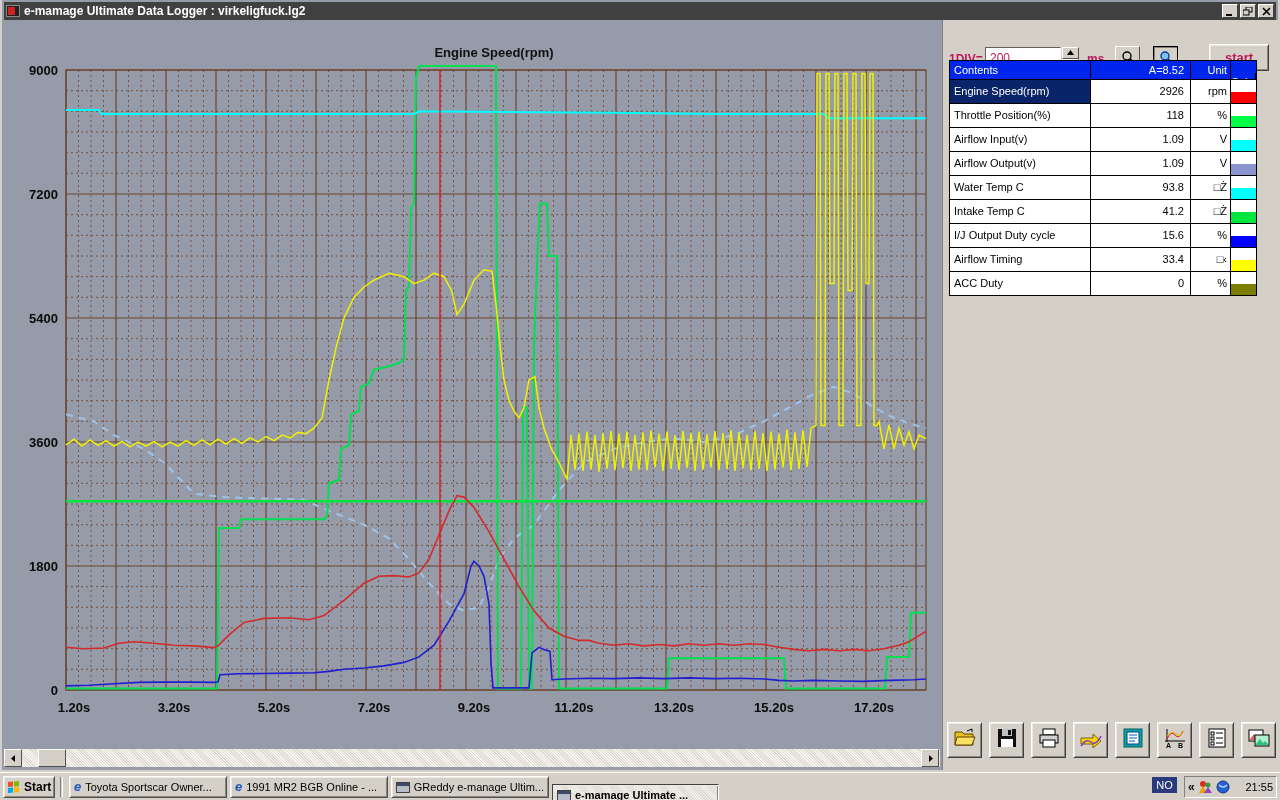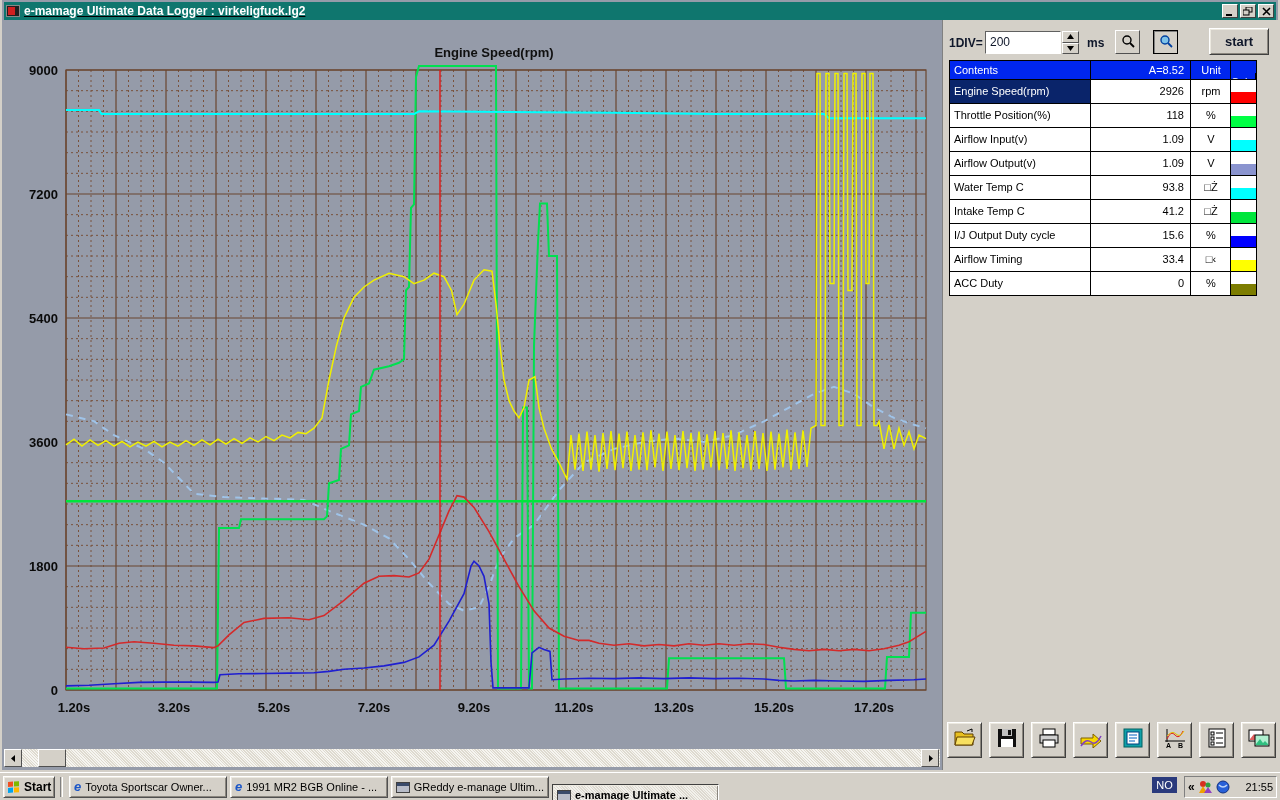--- a/index.html
+++ b/index.html
@@ -1,22 +1,22 @@
 <!DOCTYPE html>
 <html><head>
 <meta charset="utf-8">
 <style>
   html,body{margin:0;padding:0;width:1280px;height:800px;overflow:hidden;
     font-family:"Liberation Sans",sans-serif;background:#d4d0c8;}
   *{box-sizing:border-box;}
   .win{position:absolute;left:0;top:0;width:1280px;height:772px;background:#959ba9;
     border:2px solid #d4d0c8;border-top:none;}
   
-  .titlebar{position:absolute;left:2px;top:2px;right:2px;height:18px;background:#0f766e;
-    display:flex;align-items:center;padding:0 2px;text-decoration:underline;}
+  .titlebar{position:absolute;left:2px;top:2px;right:2px;height:18px;background:#404040;
+    display:flex;align-items:center;padding:0 2px;}
   .title-text{color:#fff;font-size:12px;font-weight:bold;margin-left:4px;white-space:nowrap;}
   .tb-btns{margin-left:auto;display:flex;gap:2px;}
   .tb-btn{width:16px;height:14px;background:#d4d0c8;border:1px solid;
     border-color:#fff #404040 #404040 #fff;display:flex;align-items:center;justify-content:center;}
   .appicon{width:14px;height:12px;background:#202020;position:relative;border:1px solid #888;}
   .appicon:before{content:"";position:absolute;left:1px;top:1px;width:7px;height:8px;background:#d02020;}
   
   .raised{background:#d4d0c8;border:1px solid;border-color:#fff #505050 #505050 #fff;
     box-shadow:inset 1px 1px 0 #ece9e0, inset -1px -1px 0 #8a867e;}
   
@@ -28,21 +28,21 @@
   .hscroll{position:absolute;left:0px;top:729px;width:936px;height:18px;
     background:repeating-linear-gradient(45deg,#f6f5f1 0 1px,#dedacf 1px 2px);}
   .sb-btn{position:absolute;top:0;width:18px;height:18px;background:#d4d0c8;border:1px solid;
     border-color:#fff #505050 #505050 #fff;display:flex;align-items:center;justify-content:center;
     font-size:8px;color:#000;}
   .sb-thumb{position:absolute;left:34px;top:0;width:28px;height:18px;background:#d4d0c8;
     border:1px solid;border-color:#fff #505050 #505050 #fff;}
   
   .panel{position:absolute;left:940px;top:20px;width:338px;height:750px;background:#d4d0c8;
     border-left:1px solid #808080;}
-  .ctl-row{position:absolute;left:4px;top:8px;height:30px;width:330px;font-size:12px;color:#0f172a;}
+  .ctl-row{position:absolute;left:4px;top:24px;height:30px;width:330px;font-size:12px;color:#be185d;}
   .div-label{position:absolute;left:2px;top:8px;font-weight:bold;}
   .div-input{position:absolute;left:38px;top:3px;width:76px;height:23px;background:#fff;
     border:1px solid;border-color:#606060 #fff #fff #606060;font-size:12px;padding:3px 14px 0 4px;}
   .spin{position:absolute;left:115px;top:3px;width:17px;height:23px;display:flex;flex-direction:column;}
   .spin>div{flex:1;background:#d4d0c8;border:1px solid;border-color:#fff #505050 #505050 #fff;
     display:flex;align-items:center;justify-content:center;}
   .spin svg{display:block;}
   .ms-label{position:absolute;left:140px;top:8px;font-weight:bold;}
   .zoom-btn{position:absolute;top:2px;width:25px;height:24px;background:#d4d0c8;border:1px solid;
     border-color:#fff #505050 #505050 #fff;display:flex;align-items:center;justify-content:center;}
@@ -52,21 +52,21 @@
     font-size:13px;font-weight:bold;text-align:center;padding-top:5px;}
   
   .dtable{position:absolute;left:6px;top:40px;width:308px;border:1px solid #000;background:#7dd3fc;
     border-collapse:collapse;font-size:11px;color:#000;}
   .dtable .hrow{display:flex;height:18px;background:#0026ee;color:#fff;}
   .dtable .row{display:flex;height:24px;background:#fff;border-top:1px solid #000;}
   .cell{padding:5px 3px 0 4px;overflow:hidden;white-space:nowrap;border-right:1px solid #000;}
   .hrow .cell{padding-top:3px;border-right:1px solid #000;}
   .c-name{width:141px;}
   .c-val{width:100px;text-align:right;padding-right:6px;}
-  .c-unit{width:40px;text-align:center;}
+  .c-unit{width:40px;text-align:right;}
   .c-color{width:25px;border-right:none;padding:0;margin-top:12px;}
   .row .c-color>div{width:100%;height:100%;}
   .row.selected .c-name{background:#0a246a;color:#fff;}
   
   .toolbar{position:absolute;left:0;top:702px;width:338px;height:40px;}
   .tool-btn{position:absolute;top:0;width:35px;height:36px;background:#d4d0c8;border:1px solid;
     border-color:#fff #404040 #404040 #fff;box-shadow:inset 1px 1px 0 #ece9e0,inset -1px -1px 0 #8a867e;
     display:flex;align-items:center;justify-content:center;}
   
   .taskbar{position:absolute;left:0;top:772px;width:1280px;height:28px;background:#d4d0c8;

